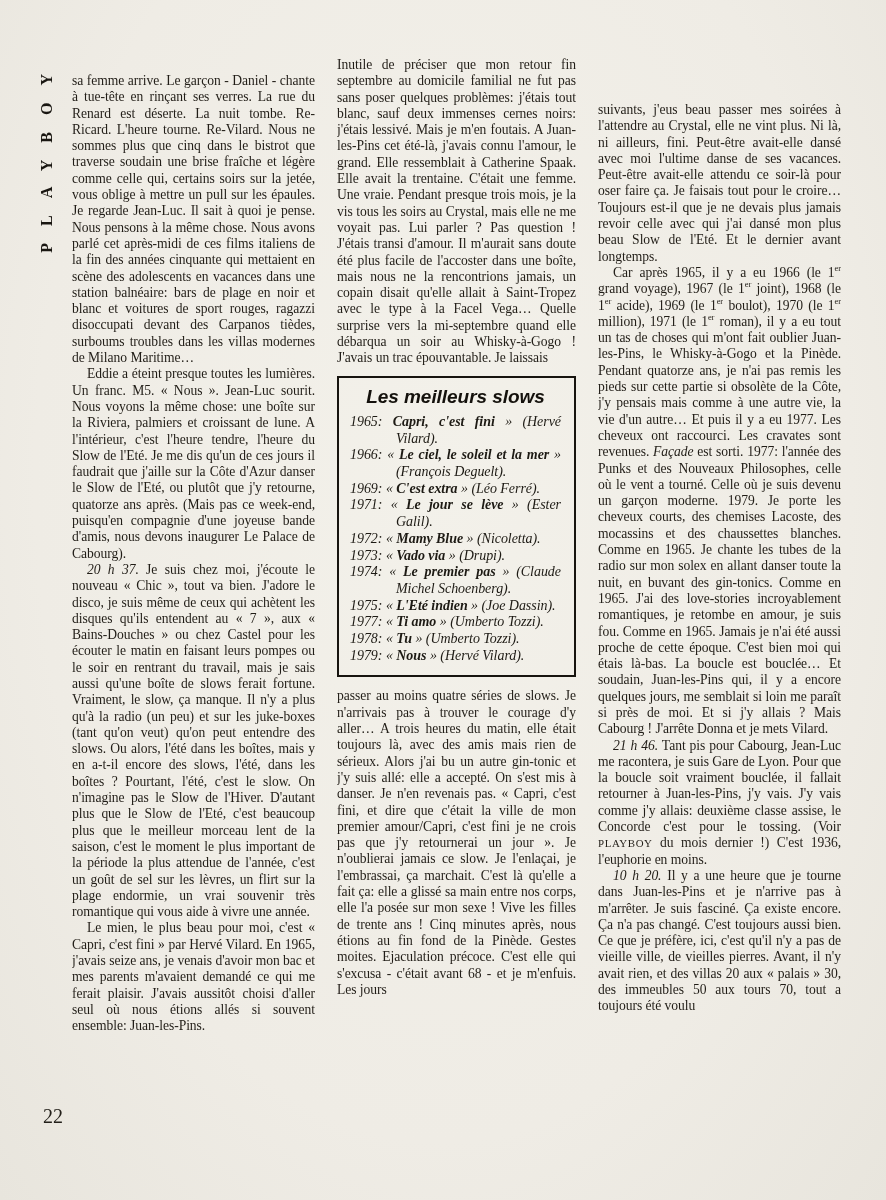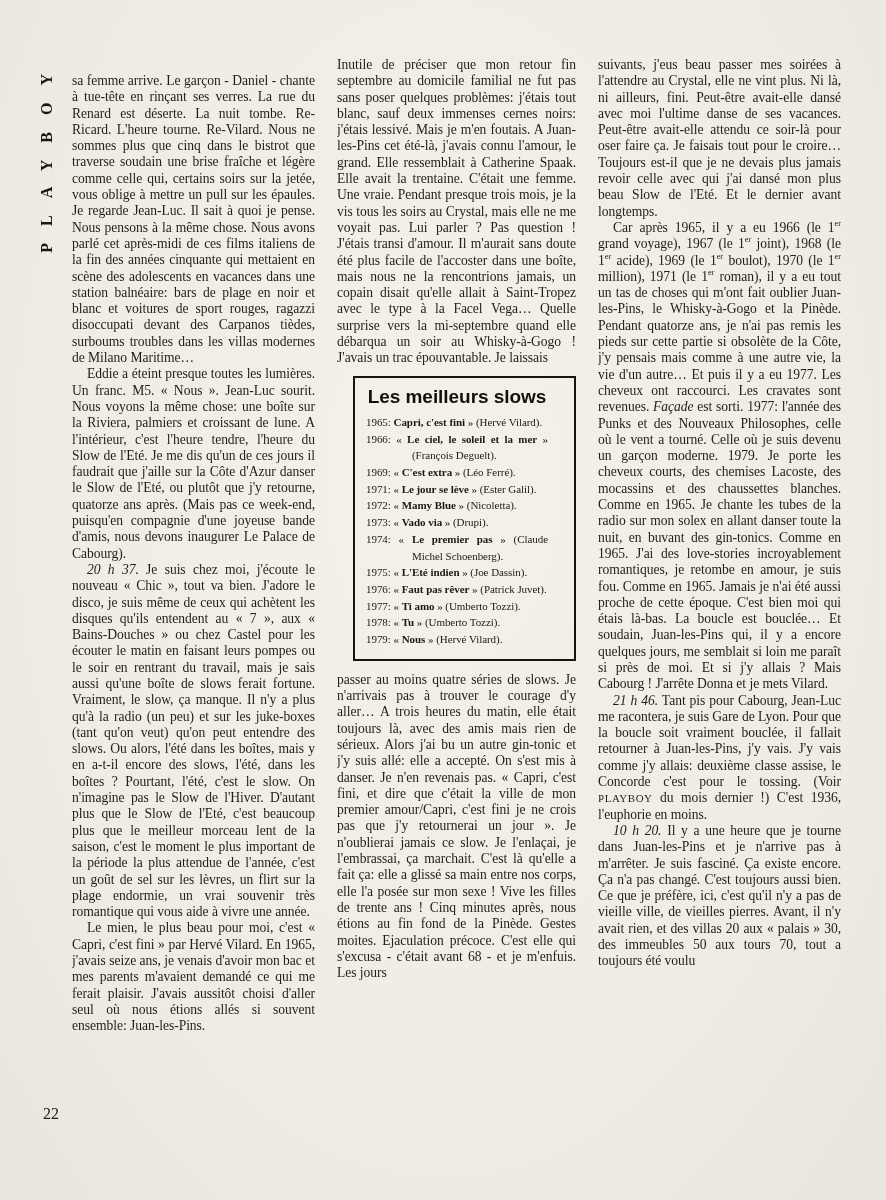--- a/index.html
+++ b/index.html
@@ -16,45 +16,46 @@
     font-weight:700;font-size:16px;letter-spacing:17px;color:#191611;
     white-space:nowrap;
   }
   .col{
     position:absolute;top:57px;height:1085px;overflow:hidden;
     text-align:justify;font-size:13.6px;line-height:16.3px;
     letter-spacing:-0.05px;
   }
   #col1{left:72px;width:243px;margin-top:16px;}
   #col2{left:337px;width:239px;}
-  #col3{left:598px;width:243px;}
+  #col3{left:598px;width:243px;margin-top:45px;}
   .col p{margin:0;padding:0;}
   .col p.indent{text-indent:15px;}
   .run-i{font-style:italic;}
   .run-sc{font-size:0.8em;letter-spacing:0.6px;}
   .run-sup{vertical-align:super;font-size:0.62em;line-height:0;}
   .slows-box{
     border:2.5px solid #17140f;
-    margin:9px 0 11px 16px;
-    padding:10px 26px 11px 11px;
+    margin:9px 0 11px 0;
+    padding:10px 13px 11px 11px;
     background:transparent;
+    font-style:italic;
   }
   .slows-title{
     font-family:"Liberation Sans","DejaVu Sans",sans-serif;
     font-weight:700;font-size:19px;text-align:center;
     margin:1px 0 9px 0;color:#14110c;
   }
   .slow-entry{
-    font-size:11px;line-height:16.7px;text-align:justify;
+    font-size:14px;line-height:16.7px;text-align:justify;
     padding-left:46px;text-indent:-46px;color:#1d1a14;
   }
   .slow-entry .t{font-weight:700;}
   .page-num{
     position:absolute;left:43px;top:1105px;
-    font-size:16px;color:#23201a;
+    font-size:20px;color:#23201a;
   }
 </style>
 </head>
 <body>
 
 <div class="page">
   <div class="brand">PLAYBOY</div>
   <div class="col" id="col1">
       <p><span class="run-n">sa femme arrive. Le garçon - Daniel - chante à tue-tête en rinçant ses verres. La rue du Renard est déserte. La nuit tombe. Re-Ricard. L'heure tourne. Re-Vilard. Nous ne sommes plus que cinq dans le bistrot que traverse soudain une brise fraîche et légère comme celle qui, certains soirs sur la jetée, vous oblige à mettre un pull sur les épaules. Je regarde Jean-Luc. Il sait à quoi je pense. Nous pensons à la même chose. Nous avons parlé cet après-midi de ces films italiens de la fin des années cinquante qui mettaient en scène des adolescents en vacances dans une station balnéaire: bars de plage en noir et blanc et voitures de sport rouges, ragazzi disoccupati devant des Carpanos tièdes, surboums troubles dans les villas modernes de Milano Maritime…</span></p>
       <p class="indent"><span class="run-n">Eddie a éteint presque toutes les lumières. Un franc. M5. « Nous ». Jean-Luc sourit. Nous voyons la même chose: une boîte sur la Riviera, palmiers et croissant de lune. A l'intérieur, c'est l'heure tendre, l'heure du Slow de l'Eté. Je me dis qu'un de ces jours il faudrait que j'aille sur la Côte d'Azur danser le Slow de l'Eté, ou plutôt que j'y retourne, quatorze ans après. (Mais pas ce week-end, puisqu'en compagnie d'une joyeuse bande d'amis, nous devons inaugurer Le Palace de Cabourg).</span></p>
@@ -66,21 +67,20 @@
       <div class="slows-box">
         <div class="slows-title">Les meilleurs slows</div>
         <div class="slow-entry"><span class="y">1965: </span><span></span><span class="t">Capri, c'est fini</span><span> »</span><span class="a"> (Hervé Vilard).</span></div>
         <div class="slow-entry"><span class="y">1966: </span><span>« </span><span class="t">Le ciel, le soleil et la mer</span><span> »</span><span class="a"> (François Deguelt).</span></div>
         <div class="slow-entry"><span class="y">1969: </span><span>« </span><span class="t">C'est extra</span><span> »</span><span class="a"> (Léo Ferré).</span></div>
         <div class="slow-entry"><span class="y">1971: </span><span>« </span><span class="t">Le jour se lève</span><span> »</span><span class="a"> (Ester Galil).</span></div>
         <div class="slow-entry"><span class="y">1972: </span><span>« </span><span class="t">Mamy Blue</span><span> »</span><span class="a"> (Nicoletta).</span></div>
         <div class="slow-entry"><span class="y">1973: </span><span>« </span><span class="t">Vado via</span><span> »</span><span class="a"> (Drupi).</span></div>
         <div class="slow-entry"><span class="y">1974: </span><span>« </span><span class="t">Le premier pas</span><span> »</span><span class="a"> (Claude Michel Schoenberg).</span></div>
         <div class="slow-entry"><span class="y">1975: </span><span>« </span><span class="t">L'Eté indien</span><span> »</span><span class="a"> (Joe Dassin).</span></div>
-        <div class="slow-entry"><span class="y">1976: </span><span>« </span><span class="t">Faut pas rêver</span><span> »</span><span class="a"> (Patrick Juvet).</span></div>
         <div class="slow-entry"><span class="y">1977: </span><span>« </span><span class="t">Ti amo</span><span> »</span><span class="a"> (Umberto Tozzi).</span></div>
         <div class="slow-entry"><span class="y">1978: </span><span>« </span><span class="t">Tu</span><span> »</span><span class="a"> (Umberto Tozzi).</span></div>
         <div class="slow-entry"><span class="y">1979: </span><span>« </span><span class="t">Nous</span><span> »</span><span class="a"> (Hervé Vilard).</span></div>
       </div>
       <p><span class="run-n">passer au moins quatre séries de slows. Je n'arrivais pas à trouver le courage d'y aller… A trois heures du matin, elle était toujours là, avec des amis mais rien de sérieux. Alors j'ai bu un autre gin-tonic et j'y suis allé: elle a accepté. On s'est mis à danser. Je n'en revenais pas. « Capri, c'est fini, et dire que c'était la ville de mon premier amour/Capri, c'est fini je ne crois pas que j'y retournerai un jour ». Je n'oublierai jamais ce slow. Je l'enlaçai, je l'embrassai, ça marchait. C'est là qu'elle a fait ça: elle a glissé sa main entre nos corps, elle l'a posée sur mon sexe ! Vive les filles de trente ans ! Cinq minutes après, nous étions au fin fond de la Pinède. Gestes moites. Ejaculation précoce. C'est elle qui s'excusa - c'était avant 68 - et je m'enfuis. Les jours</span></p>
     </div>
   <div class="col" id="col3">
       <p><span class="run-n">suivants, j'eus beau passer mes soirées à l'attendre au Crystal, elle ne vint plus. Ni là, ni ailleurs, fini. Peut-être avait-elle dansé avec moi l'ultime danse de ses vacances. Peut-être avait-elle attendu ce soir-là pour oser faire ça. Je faisais tout pour le croire… Toujours est-il que je ne devais plus jamais revoir celle avec qui j'ai dansé mon plus beau Slow de l'Eté. Et le dernier avant longtemps.</span></p>
       <p class="indent"><span class="run-n">Car après 1965, il y a eu 1966 (le 1</span><span class="run-sup">er</span><span class="run-n"> grand voyage), 1967 (le 1</span><span class="run-sup">er</span><span class="run-n"> joint), 1968 (le 1</span><span class="run-sup">er</span><span class="run-n"> acide), 1969 (le 1</span><span class="run-sup">er</span><span class="run-n"> boulot), 1970 (le 1</span><span class="run-sup">er</span><span class="run-n"> million), 1971 (le 1</span><span class="run-sup">er</span><span class="run-n"> roman), il y a eu tout un tas de choses qui m'ont fait oublier Juan-les-Pins, le Whisky-à-Gogo et la Pinède. Pendant quatorze ans, je n'ai pas remis les pieds sur cette partie si obsolète de la Côte, j'y pensais mais comme à une autre vie, la vie d'un autre… Et puis il y a eu 1977. Les cheveux ont raccourci. Les cravates sont revenues. </span><span class="run-i">Façade</span><span class="run-n"> est sorti. 1977: l'année des Punks et des Nouveaux Philosophes, celle où le vent a tourné. Celle où je suis devenu un garçon moderne. 1979. Je porte les cheveux courts, des chemises Lacoste, des mocassins et des chaussettes blanches. Comme en 1965. Je chante les tubes de la radio sur mon solex en allant danser toute la nuit, en buvant des gin-tonics. Comme en 1965. J'ai des love-stories incroyablement romantiques, je retombe en amour, je suis fou. Comme en 1965. Jamais je n'ai été aussi proche de cette époque. C'est bien moi qui étais là-bas. La boucle est bouclée… Et soudain, Juan-les-Pins qui, il y a encore quelques jours, me semblait si loin me paraît si près de moi. Et si j'y allais ? Mais Cabourg ! J'arrête Donna et je mets Vilard.</span></p>
       <p class="indent"><span class="run-i">21 h 46.</span><span class="run-n"> Tant pis pour Cabourg, Jean-Luc me racontera, je suis Gare de Lyon. Pour que la boucle soit vraiment bouclée, il fallait retourner à Juan-les-Pins, j'y vais. J'y vais comme j'y allais: deuxième classe assise, le Concorde c'est pour le tossing. (Voir </span><span class="run-sc">PLAYBOY</span><span class="run-n"> du mois dernier !) C'est 1936, l'euphorie en moins.</span></p>

